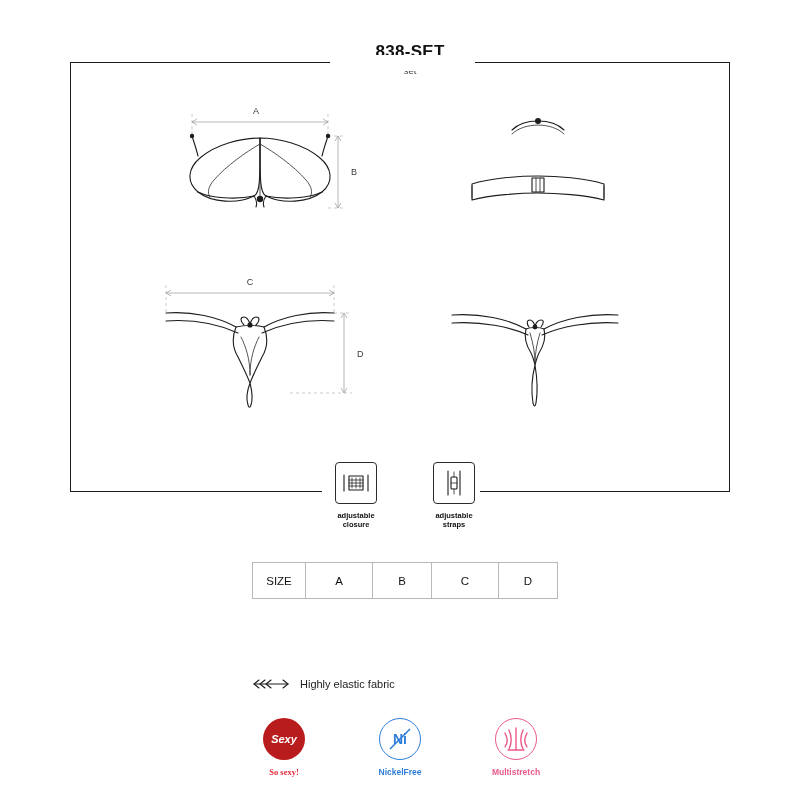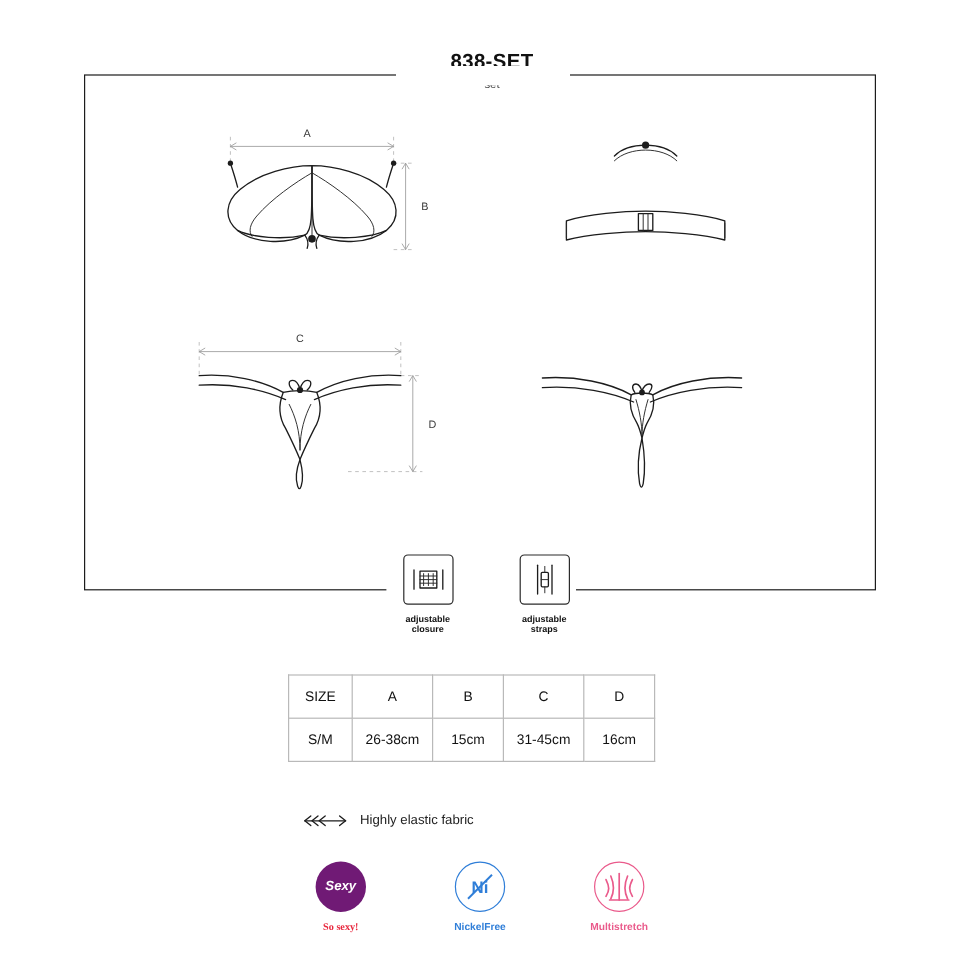--- a/index.html
+++ b/index.html
@@ -110,21 +110,21 @@
     fill: #3a3a3a;
   }
 
   
   .features {
     position: absolute;
     left: 325px;
     top: 462px;
     width: 160px;
     display: flex;
-    justify-content: center;
+    justify-content: space-between;
     gap: 35px;
   }
   .feature {
     width: 62px;
     text-align: center;
   }
   .feature-box {
     width: 42px;
     height: 42px;
     margin: 0 auto;
@@ -138,21 +138,21 @@
     margin-top: 7px;
     font-size: 7.5px;
     font-weight: bold;
     line-height: 1.25;
     color: #111;
   }
 
   
   .size-table {
     position: absolute;
-    left: 240px;
+    left: 252px;
     top: 562px;
     border-collapse: collapse;
     font-size: 11.5px;
     color: #111;
   }
   .size-table td, .size-table th {
     border: 1px solid #b9b9b9;
     text-align: center;
     font-weight: normal;
     padding: 0;
@@ -194,21 +194,21 @@
     margin: 0 auto;
     border-radius: 50%;
     position: relative;
     box-sizing: border-box;
   }
   .badge-label {
     margin-top: 7px;
     font-size: 8.5px;
     font-weight: bold;
   }
-  .b-sexy .badge-circle { background: #701a75; }
+  .b-sexy .badge-circle { background: #b91c1c; }
   .b-sexy .badge-label { color: #e8253c; font-family: Liberation Serif, serif; }
   .b-multi .badge-circle { border: 1.5px solid #ea5a8b; }
   .b-multi .badge-label { color: #ea5a8b; }
   .b-nickel .badge-circle { border: 1.5px solid #2f7ed8; }
   .b-nickel .badge-label { color: #2f7ed8; }
   .b-quality .badge-circle { border: 1.5px solid #2f7ed8; }
   .b-quality .badge-label { color: #2f7ed8; }
 
   .badge-sexy-text {
     position: absolute;
@@ -388,27 +388,20 @@
 
   <table class="size-table">
     <tbody>
         <tr>
       <th class="c-size">SIZE</th>
       <th class="c-a">A</th>
       <th class="c-b">B</th>
       <th class="c-c">C</th>
       <th class="c-d">D</th>
     </tr>
-    <tr>
-      <td>S/M</td>
-      <td>26-38cm</td>
-      <td>15cm</td>
-      <td>31-45cm</td>
-      <td>16cm</td>
-    </tr>
   </tbody>
     </table>
 
   <div class="elastic-note">
     <span>
       <svg width="42" height="12" viewBox="0 0 42 12">
         <line class="ln" x1="4" y1="6" x2="38" y2="6"></line>
         <path class="ln" d="M4 6 l5 -4 M4 6 l5 4"></path>
         <path class="ln" d="M10 6 l5 -4 M10 6 l5 4"></path>
         <path class="ln" d="M16 6 l5 -4 M16 6 l5 4"></path>

